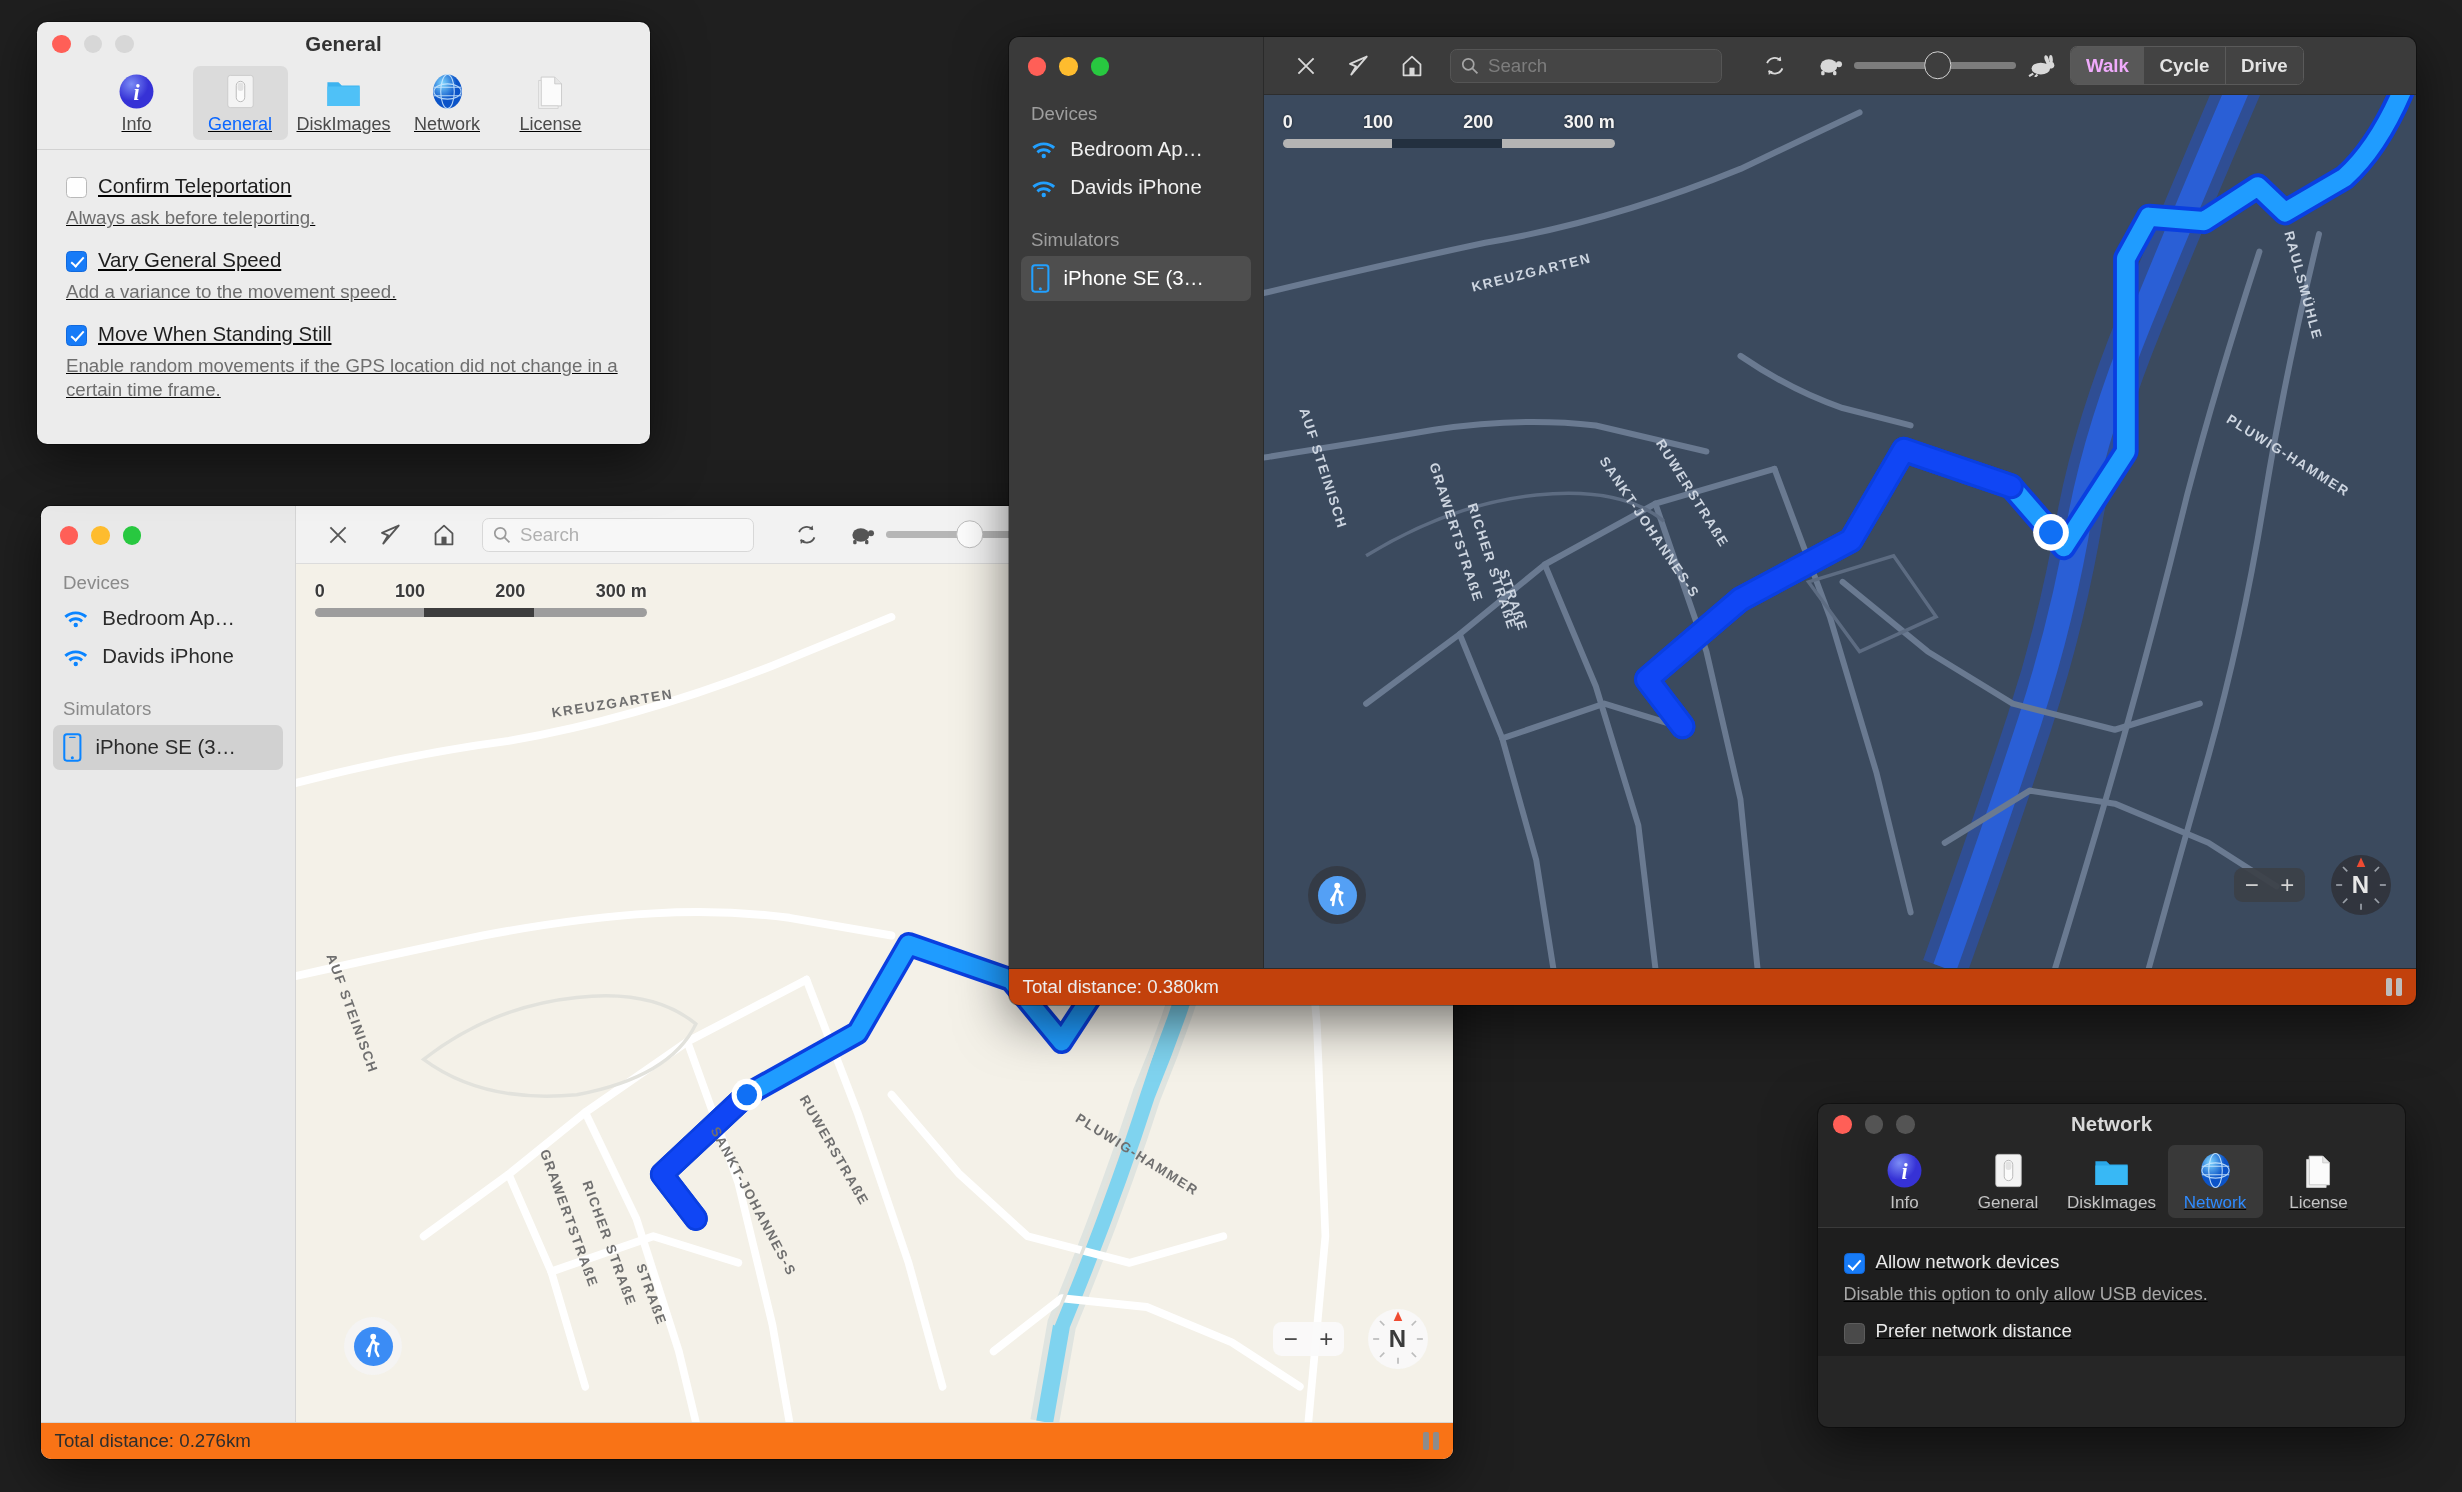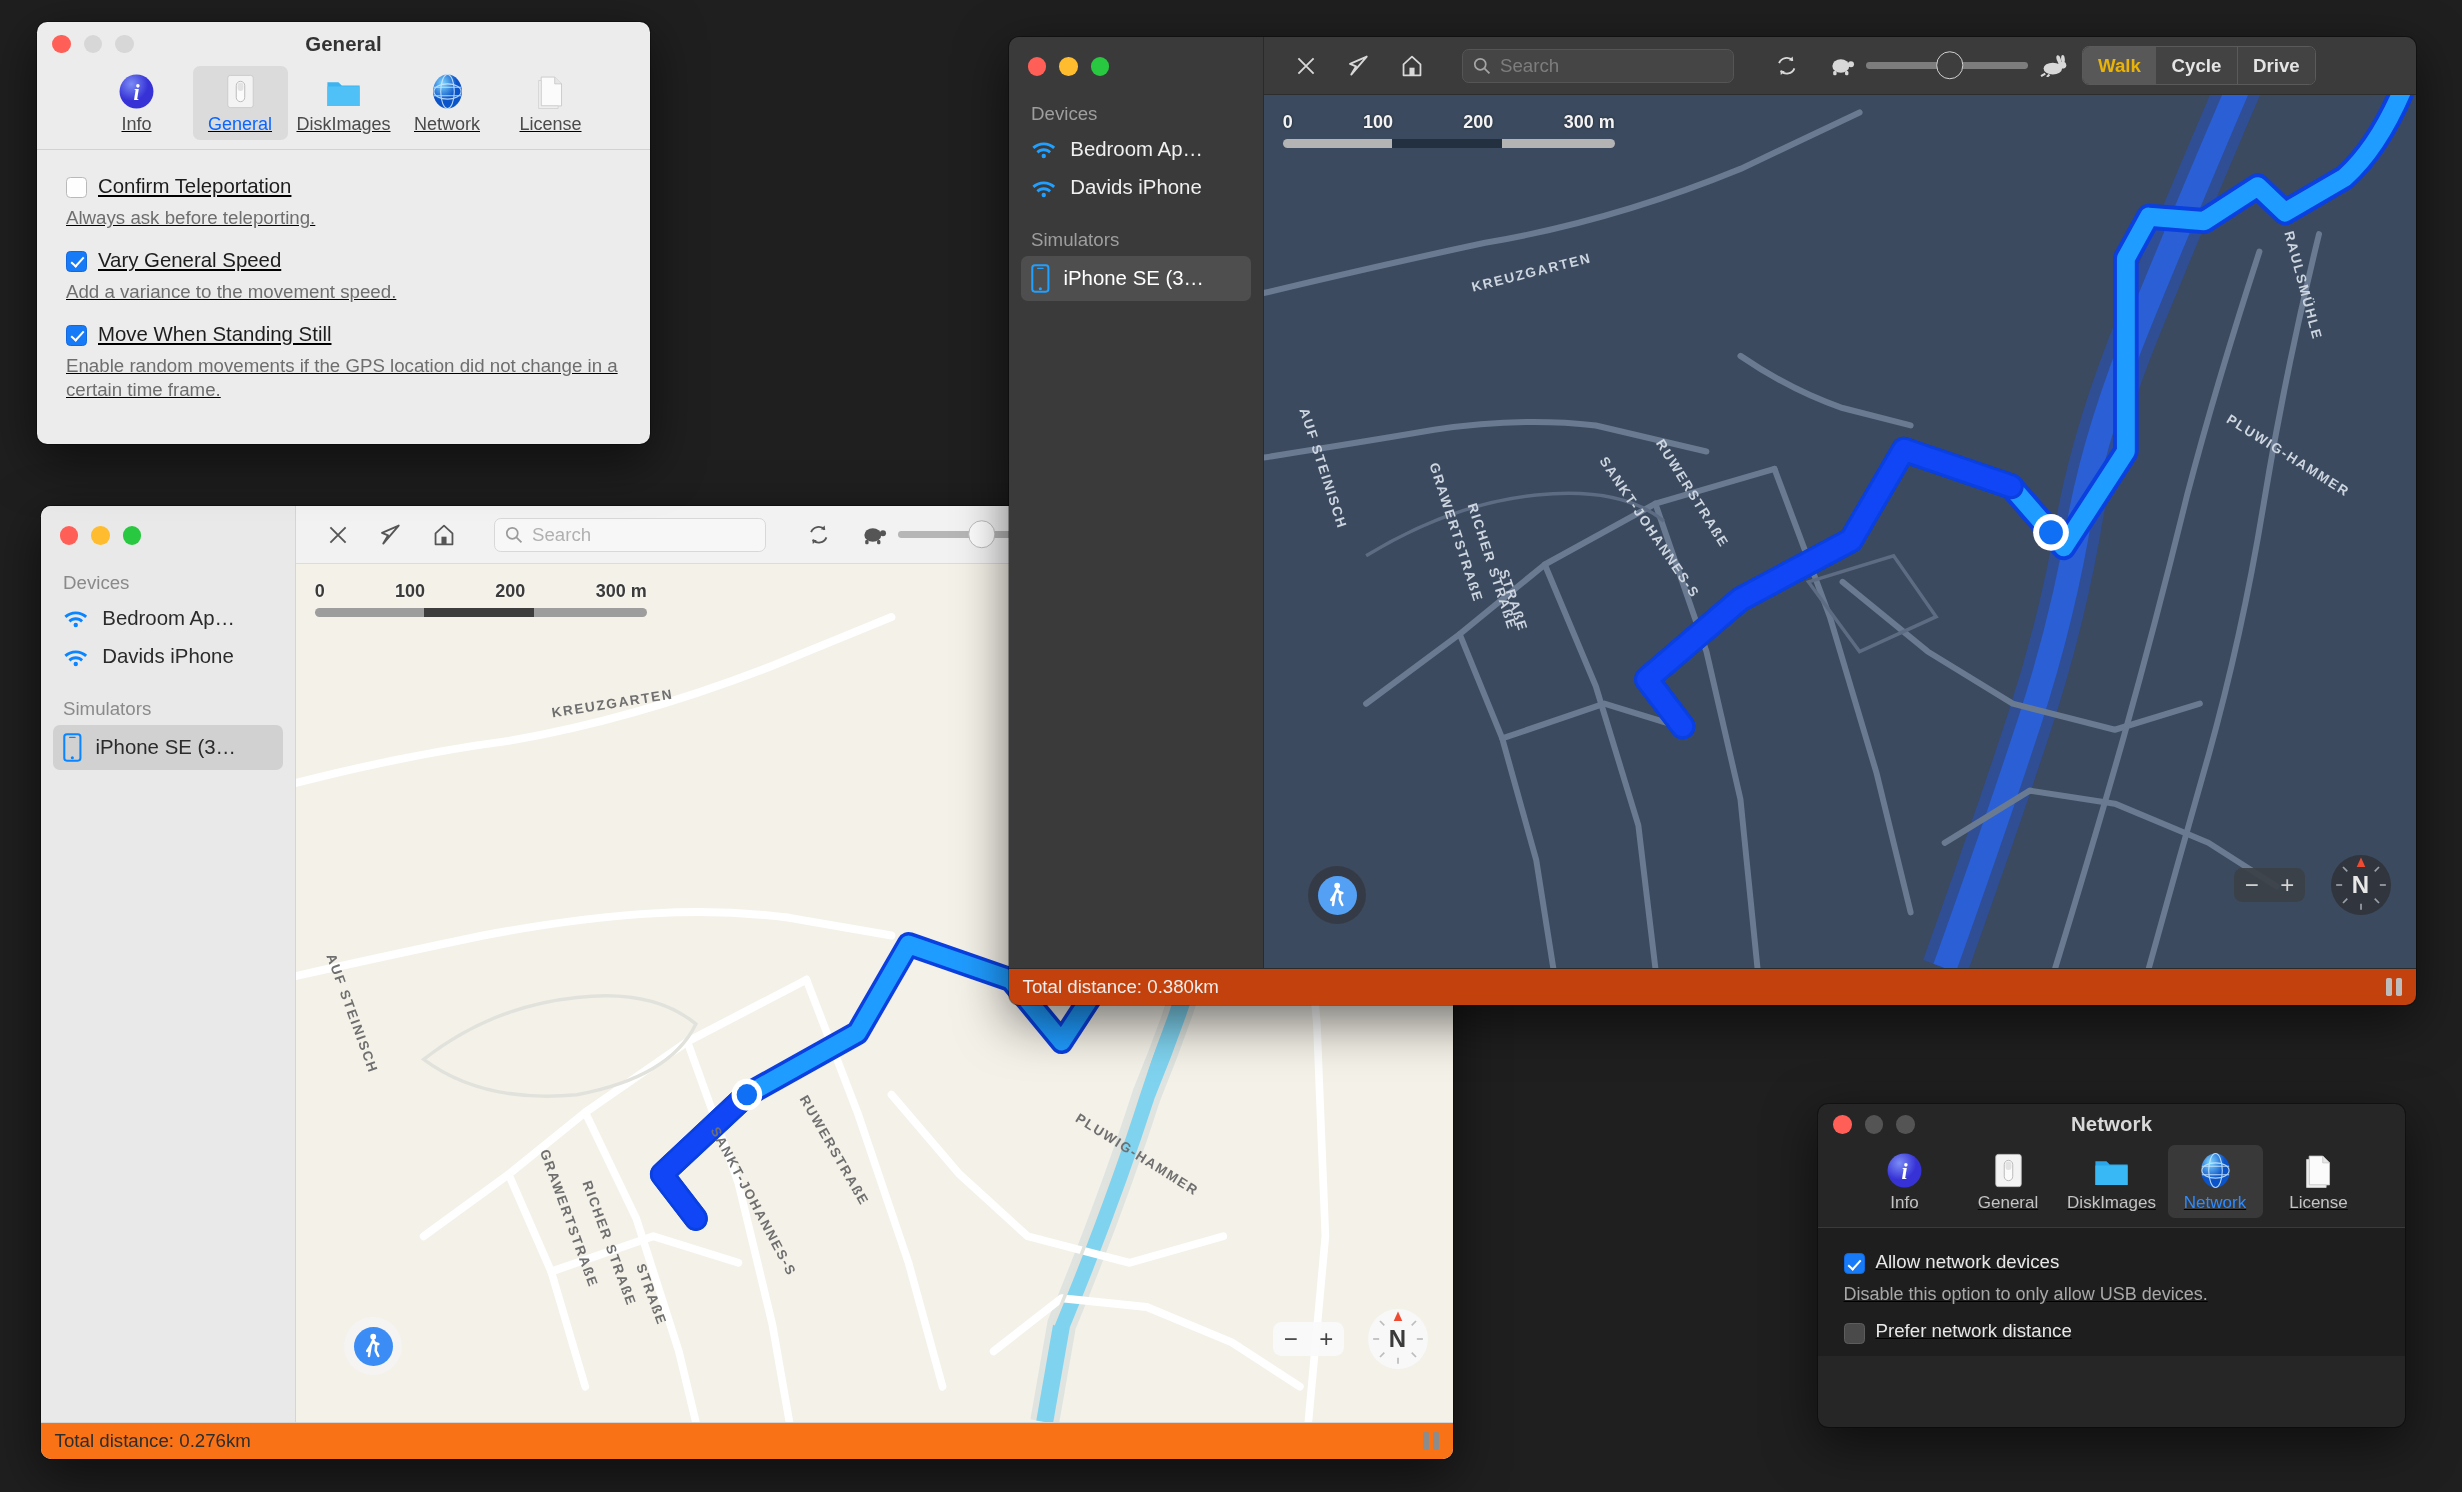--- a/index.html
+++ b/index.html
@@ -59,21 +59,21 @@
   .mapwin{display:flex;flex-direction:column;}
   .mw-top{display:flex;flex:1;min-height:0;}
   .sidebar{width:255px;flex:0 0 255px;box-sizing:border-box;padding:15.3px 0 0 0;}
   .sb-tl{padding:0 0 0 18.7px;height:29px;display:flex;align-items:center;}
   .sb-head{font-size:18.7px;font-weight:normal;padding:22px 0 5.1px 22px;}
   .sb-item{display:flex;align-items:center;gap:13.6px;margin:0 12px;padding:7.7px 10.2px;border-radius:6.8px;font-size:20.4px;white-space:nowrap;}
   .sb-item.sel{background:rgba(255,255,255,.1);}
   .main{flex:1;display:flex;flex-direction:column;min-width:0;}
   .toolbar{height:58px;display:flex;align-items:center;gap:0;padding:0 15.3px;box-sizing:border-box;}
   .tb-btn{width:53px;height:39px;display:flex;align-items:center;justify-content:center;border-radius:5.1px;}
-  .searchbox{width:272px;height:34px;border-radius:6.8px;box-sizing:border-box;display:flex;align-items:center;gap:8.5px;padding:0 10.2px;font-size:18.7px;margin-left:24px;}
+  .searchbox{width:272px;height:34px;border-radius:6.8px;box-sizing:border-box;display:flex;align-items:center;gap:8.5px;padding:0 10.2px;font-size:18.7px;margin-left:12px;}
   .search-ph{opacity:.65;}
   .slider{display:flex;align-items:center;gap:0;margin-left:15.3px;}
   .track{width:162px;height:6.8px;border-radius:3.4px;position:relative;margin:0 8.5px;}
   .knob{position:absolute;top:50%;width:25.5px;height:25.5px;border-radius:50%;transform:translate(-50%,-50%);}
   .segctl{display:flex;border-radius:6.8px;overflow:hidden;margin-left:13.6px;}
   .seg{padding:7.7px 15.3px;font-size:18.7px;font-weight:bold;}
   .mapcanvas{flex:1;position:relative;overflow:hidden;}
   .statusbar{height:37px;display:flex;align-items:center;justify-content:space-between;padding:0 13.6px;font-size:18.7px;box-sizing:border-box;}
   .scalewrap{position:absolute;left:18.7px;top:17px;width:332px;}
   .scale-nums{display:flex;justify-content:space-between;font-size:18px;font-weight:bold;}
@@ -347,21 +347,21 @@
           </div>
           <svg width="32" height="22" viewBox="0 0 38 26">
               <ellipse cx="20" cy="16" rx="11" ry="7" fill="#d8d8d8"></ellipse>
               <ellipse cx="31" cy="12" rx="5" ry="4" fill="#d8d8d8"></ellipse>
               <ellipse cx="27" cy="5" rx="2.4" ry="5" transform="rotate(-18 27 5)" fill="#d8d8d8"></ellipse>
               <ellipse cx="32" cy="5" rx="2.2" ry="5" transform="rotate(-5 32 5)" fill="#d8d8d8"></ellipse>
               <path d="M11 22 l-5 3 M16 23 l-3 3" stroke="#d8d8d8" stroke-width="2.6"></path>
             </svg>
         </div>
         <div class="segctl" style="border:0.9px solid #5a5a5a;">
-          <div class="seg" style="background:#585858;color:#eab308;">
+          <div class="seg" style="background:#585858;color:#f0abfc;">
             <span>Walk</span>
           </div>
           <div class="seg" style="background:#434343;color:#e4e4e4;border-right:0.9px solid #5a5a5a;">
             <span>Cycle</span>
           </div>
           <div class="seg" style="background:#434343;color:#e4e4e4;">
             <span>Drive</span>
           </div>
         </div>
       </div>

